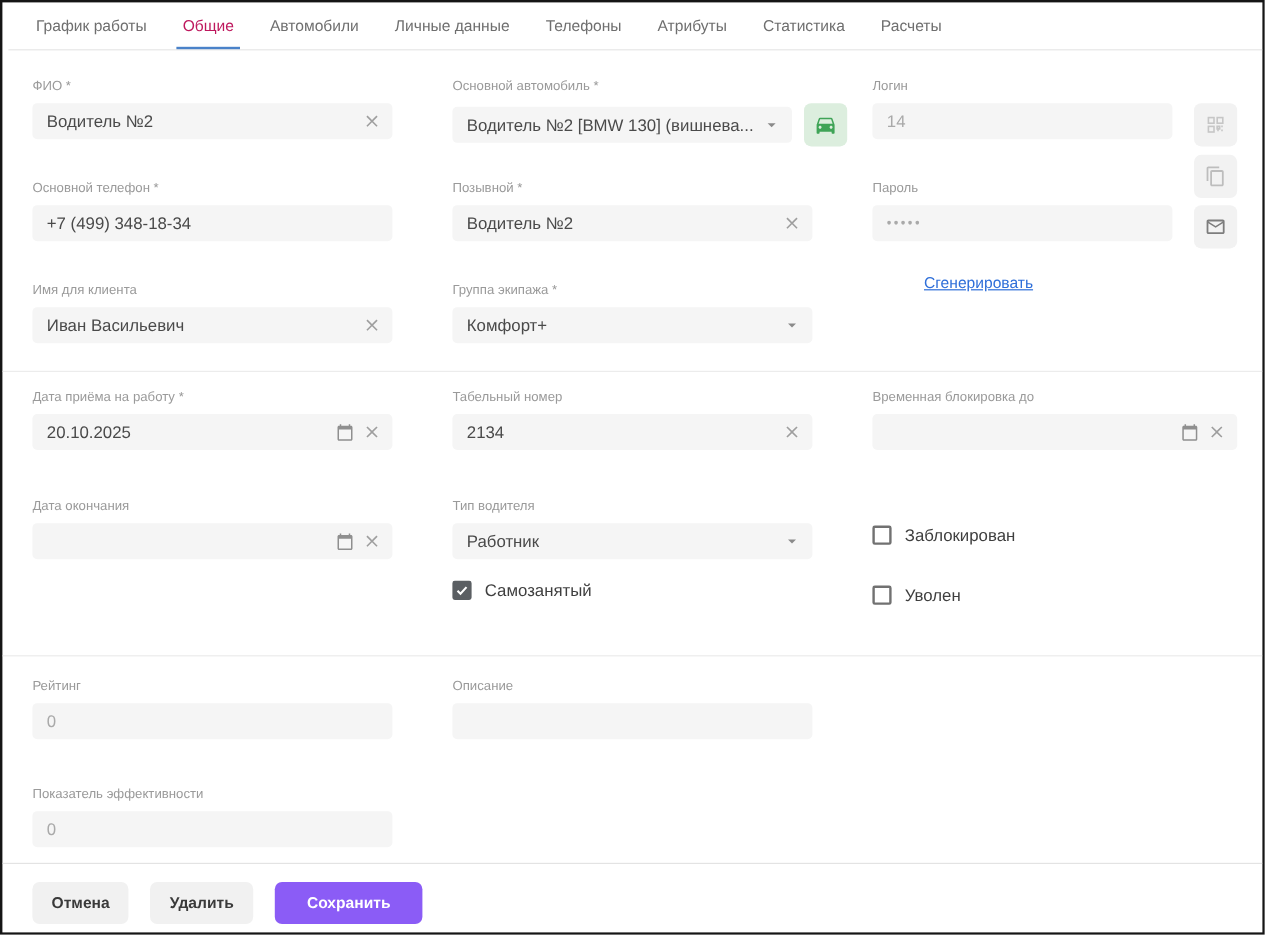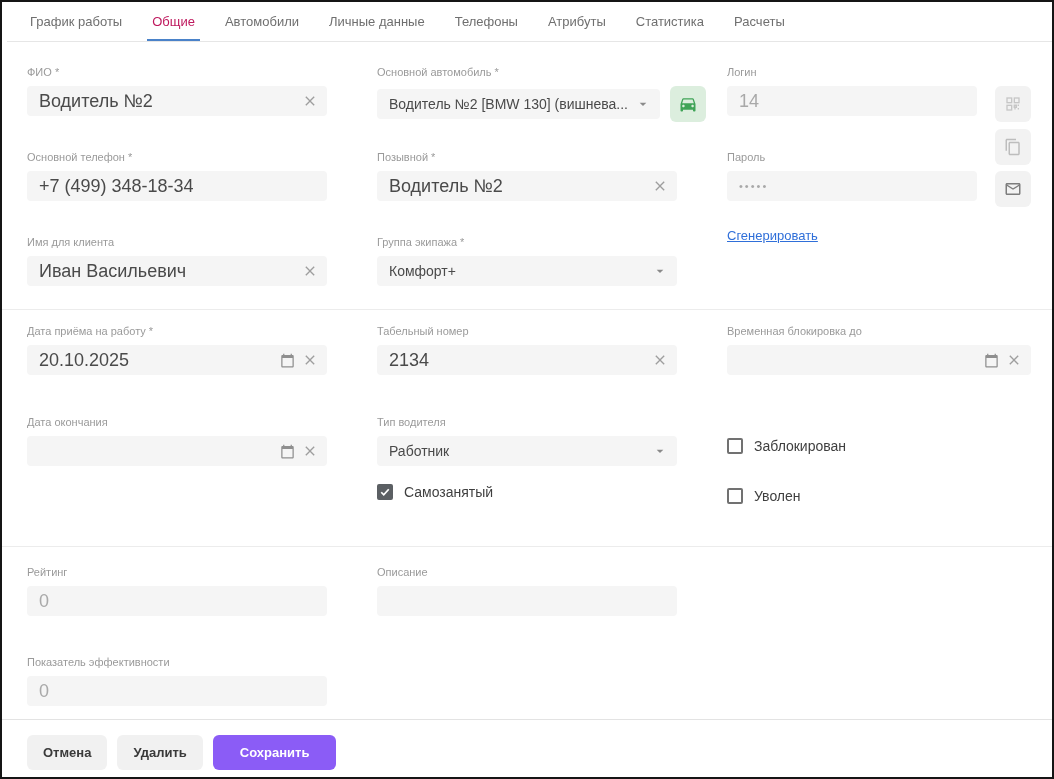--- a/index.html
+++ b/index.html
@@ -35,56 +35,56 @@
   .lbl{font-size:11px;line-height:13px;color:#9a9a9a;margin-bottom:7px;
        white-space:nowrap;overflow:hidden;}
   .control{
     height:30px;background:#f5f5f5;border-radius:4px;
     display:flex;align-items:center;
     padding:0 9px 0 12px;gap:7px;
   }
   .txt{
     flex:1;min-width:0;border:none;background:transparent;outline:none;
     font-family:"Liberation Sans", sans-serif;
-    font-size:18px;color:#4a4a4a;padding:0;
+    font-size:14px;color:#4a4a4a;padding:0;
   }
   .txt.muted{color:#a9a9a9;}
   .sel-val{
     flex:1;min-width:0;font-size:14px;color:#4a4a4a;
     white-space:nowrap;overflow:hidden;
   }
   .ic{display:flex;align-items:center;justify-content:center;flex:0 0 auto;cursor:pointer;}
   .ic svg{display:block;}
   .row-flex{display:flex;align-items:center;gap:10px;}
   .row-flex .control{flex:1;}
   
   .icon-btn{
     position:absolute;width:36px;height:36px;border-radius:6px;
     background:#f2f2f2;display:flex;align-items:center;justify-content:center;
     cursor:pointer;border:none;
   }
   .icon-btn.green{background:#dceede;position:static;flex:0 0 36px;}
   
   .gen-link{
-    position:absolute;font-size:13px;color:#2f6fd9;text-decoration:underline;cursor:pointer;
+    position:absolute;font-size:13px;color:#2f6fd9;text-decoration:underline;cursor:pointer;margin-left:43px;
   }
   
   .checkbox-row{position:absolute;display:flex;align-items:center;gap:11px;cursor:pointer;}
   .cb{
     width:16px;height:16px;border:2px solid #717171;border-radius:2px;background:#fff;
     display:flex;align-items:center;justify-content:center;flex:0 0 auto;
   }
   .cb svg{display:none;}
   .cb.checked{background:#5b5f63;border-color:#5b5f63;}
   .cb.checked svg{display:block;}
   .cb-label{font-size:14px;color:#3f3f3f;}
   
   .divider{position:absolute;left:0;right:0;height:1px;background:#ececec;}
   
-  .footer{position:absolute;left:25px;top:733px;display:flex;gap:10px;}
+  .footer{position:absolute;left:25px;top:733px;display:flex;gap:18px;}
   .btn{
     height:35px;padding:0 16px;border:none;border-radius:6px;
     background:#f1f1f1;color:#3a3a3a;
     font-family:"Liberation Sans", sans-serif;
     font-size:13px;font-weight:bold;cursor:pointer;
   }
   .btn.primary{background:#8b5cf6;color:#fff;padding:0 27px;}
 </style>
 </head>
 <body>

